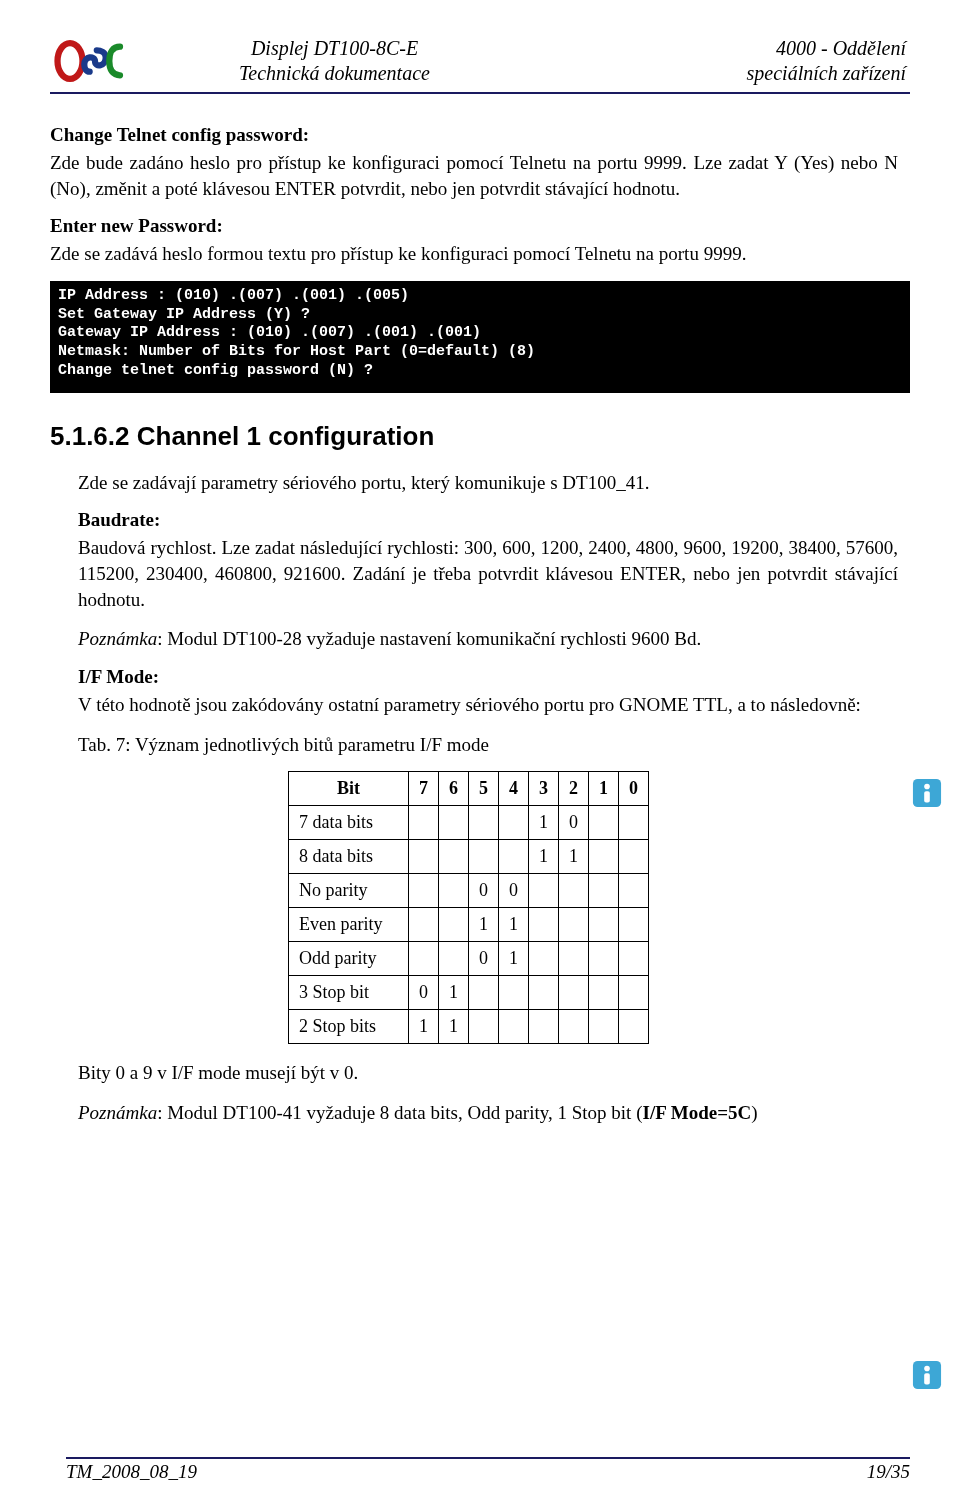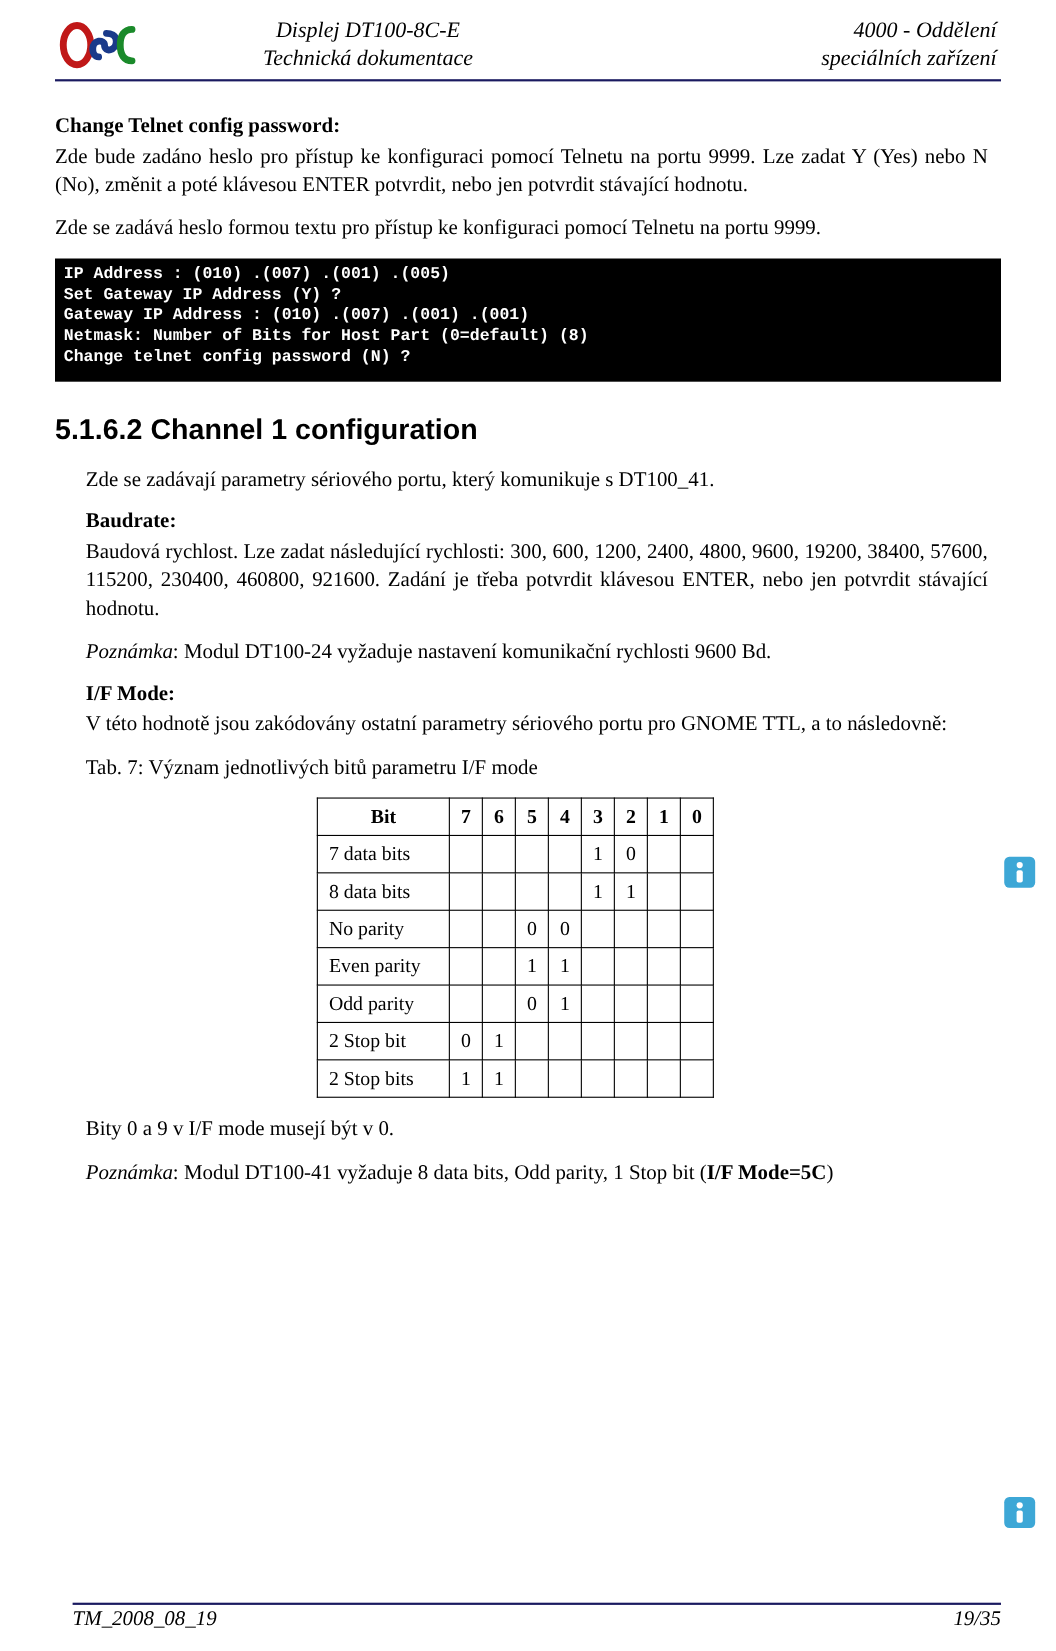--- a/index.html
+++ b/index.html
@@ -7,21 +7,21 @@
     margin: 0;
     padding: 0;
     background: #fff;
     font-family: "Times New Roman", Times, serif;
     color: #000;
   }
   .page {
     width: 960px;
     min-height: 1501px;
     margin: 0 auto;
-    padding: 16px 50px 20px 50px;
+    padding: 36px 50px 20px 50px;
     position: relative;
   }
   .header {
     display: flex;
     align-items: flex-start;
     border-bottom: 2px solid #1a1a60;
     padding-bottom: 6px;
     margin-bottom: 30px;
   }
   .logo {
@@ -135,37 +135,38 @@
         <div>speciálních zařízení</div>
       </div>
     </div>
   </div>
 
   <div class="content">
 
     <div class="bold-line">Change Telnet config password:</div>
     <p>Zde bude zadáno heslo pro přístup ke konfiguraci pomocí Telnetu na portu 9999. Lze zadat Y (Yes) nebo N (No), změnit a poté klávesou ENTER potvrdit, nebo jen potvrdit stávající hodnotu.</p>
 
+    <div class="bold-line">Enter new Password:</div>
     <p>Zde se zadává heslo formou textu pro přístup ke konfiguraci pomocí Telnetu na portu 9999.</p>
 
     <div class="terminal">IP Address : (010) .(007) .(001) .(005)
 Set Gateway IP Address (Y) ?
 Gateway IP Address : (010) .(007) .(001) .(001)
 Netmask: Number of Bits for Host Part (0=default) (8)
 Change telnet config password (N) ?</div>
 
     <h2 class="section">5.1.6.2  Channel 1 configuration</h2>
 
     <div class="indent">
       <p>Zde se zadávají parametry sériového portu, který komunikuje s DT100_41.</p>
 
       <div class="bold-line">Baudrate:</div>
       <p>Baudová rychlost. Lze zadat následující rychlosti: 300, 600, 1200, 2400, 4800, 9600, 19200, 38400, 57600, 115200, 230400, 460800, 921600. Zadání je třeba potvrdit klávesou ENTER, nebo jen potvrdit stávající hodnotu.</p>
 
-      <p><span class="italic">Poznámka</span><span>: Modul DT100-24 vyžaduje nastavení komunikační rychlosti 9600 Bd.</span></p>
+      <p><span class="italic">Poznámka</span><span>: Modul DT100-28 vyžaduje nastavení komunikační rychlosti 9600 Bd.</span></p>
 
       <div class="bold-line">I/F Mode:</div>
       <p>V této hodnotě jsou zakódovány ostatní parametry sériového portu pro GNOME TTL, a to následovně:</p>
 
       <p>Tab. 7: Význam jednotlivých bitů parametru I/F mode</p>
 
       <table class="tbit">
         <thead>
             <tr id="tbit-head">
               <th class="label">Bit</th>
@@ -229,21 +230,21 @@
               <td></td>
               <td></td>
               <td>0</td>
               <td>1</td>
               <td></td>
               <td></td>
               <td></td>
               <td></td>
             </tr>
             <tr>
-              <td class="label">2 Stop bit</td>
+              <td class="label">3 Stop bit</td>
               <td>0</td>
               <td>1</td>
               <td></td>
               <td></td>
               <td></td>
               <td></td>
               <td></td>
               <td></td>
             </tr>
             <tr>

